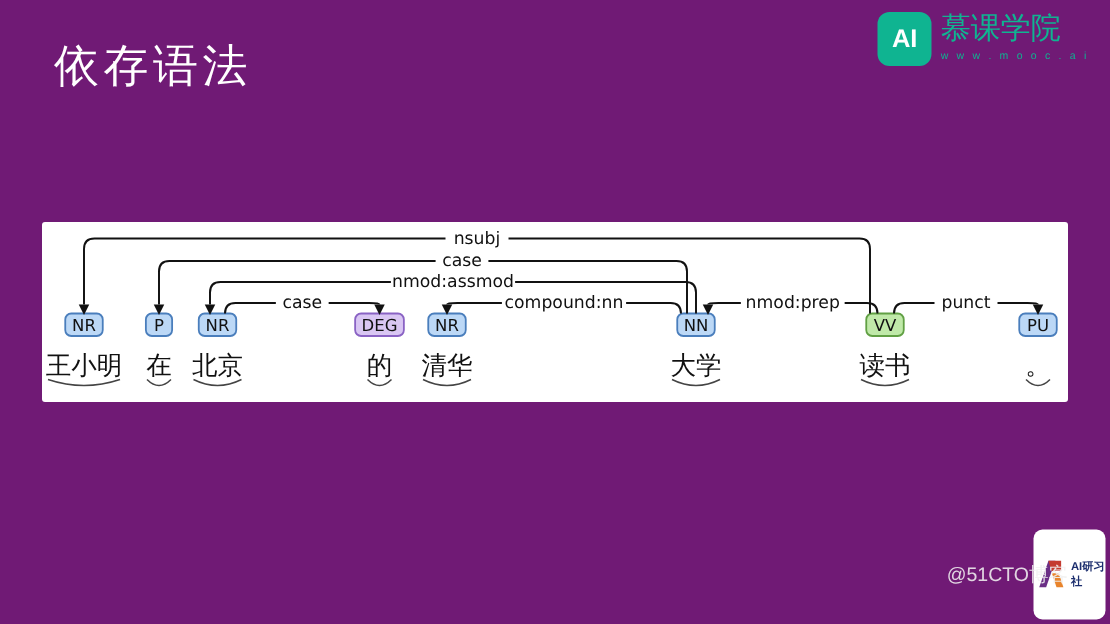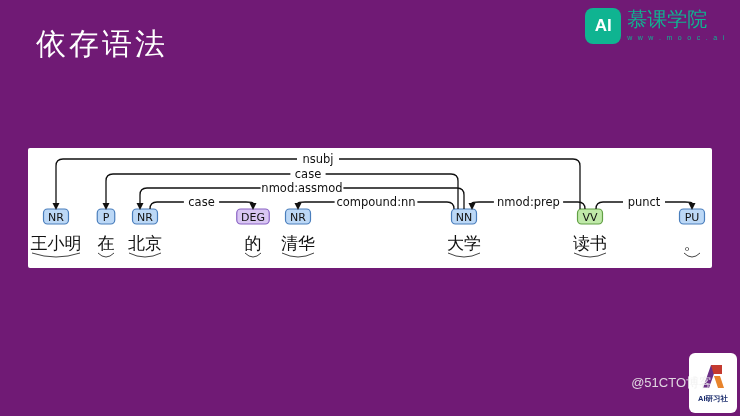--- a/index.html
+++ b/index.html
@@ -12,21 +12,21 @@
   .brand-icon{width:36px;height:36px;background:#0fb491;border-radius:8px;color:#fff;
               font-weight:bold;font-size:17px;display:flex;align-items:center;justify-content:center;}
   .brand-col{display:flex;flex-direction:column;}
   .brand-name{color:#0fb491;font-size:20px;font-weight:400;line-height:1.15;}
   .brand-url{color:#0fb491;font-size:7px;letter-spacing:1.8px;margin-top:3px;}
   .panel{position:absolute;left:28px;top:148px;width:684px;height:120px;background:#ffffff;
          border-radius:2px;}
   .watermark{position:absolute;right:28px;bottom:24px;color:rgba(240,240,240,.88);
              font-size:13px;z-index:3;}
   .card{position:absolute;right:3px;bottom:3px;width:48px;height:60px;background:#ffffff;
-        border-radius:6px;display:flex;flex-direction:column;align-items:center;
+        border-radius:6px;display:flex;flex-direction:row;align-items:center;
         justify-content:center;gap:2px;z-index:2;}
   .card-name{color:#1c2e6e;font-size:7.5px;font-weight:bold;}
 </style>
 </head>
 <body>
 
 <div class="slide">
 
   <h1 class="title">依存语法</h1>
 

